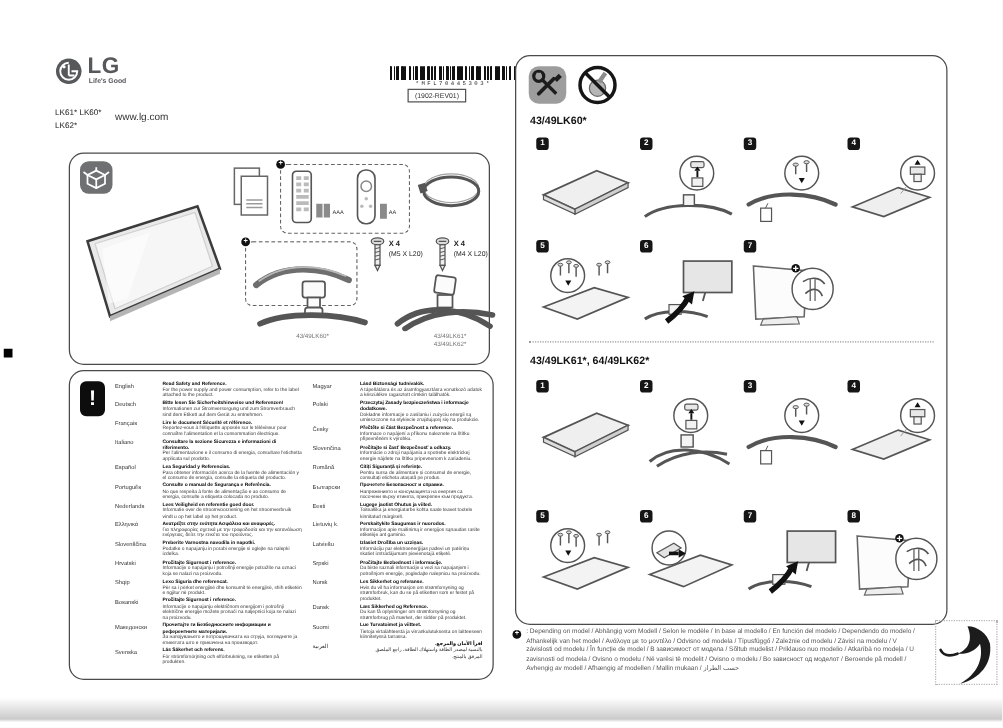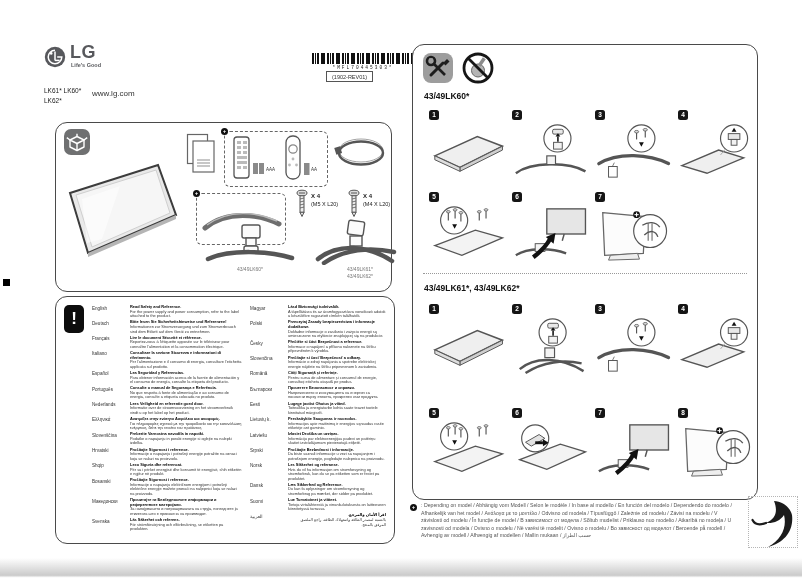--- a/index.html
+++ b/index.html
@@ -550,21 +550,21 @@
               <path d="M55,19 L55,37 M59,19 L59,37" stroke="#555" stroke-width="1"></path>
               <circle cx="43" cy="10" r="3.5" fill="#111"></circle>
               <line x1="40.8" y1="10" x2="45.2" y2="10" stroke="#fff" stroke-width="1.1"></line>
               <line x1="43" y1="7.8" x2="43" y2="12.2" stroke="#fff" stroke-width="1.1"></line>
             </svg>
           </div></div>
       </div>
 
     <div id="divider"></div>
 
-    <div id="sec2-title" class="sec-title">43/49LK61*, 43/49LK62*</div>
+    <div id="sec2-title" class="sec-title">43/49LK61*, 64/49LK62*</div>
     <div id="s1r0" class="srow">
         <div class="cell"><span class="badge">1</span><div class="illo">
             <svg width="100%" height="58" viewBox="0 0 80 60" preserveAspectRatio="xMinYMid meet">
               <polygon points="6,34 50,14 76,24 32,46" fill="#efefef" stroke="#555" stroke-width="1.5"></polygon>
               <polygon points="32,46 76,24 76,28 32,50" fill="#cfcfcf" stroke="#555" stroke-width="1"></polygon>
               <polygon points="6,34 32,46 32,50 6,38" fill="#dedede" stroke="#555" stroke-width="1"></polygon>
             </svg>
           </div></div>
         <div class="cell"><span class="badge">2</span><div class="illo">
             <svg width="100%" height="58" viewBox="0 0 80 60" preserveAspectRatio="xMinYMid meet">

